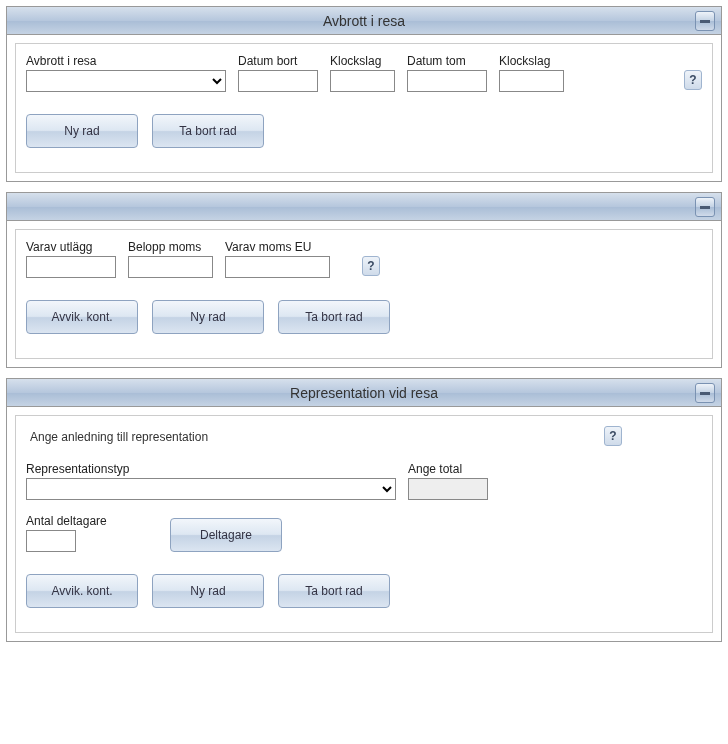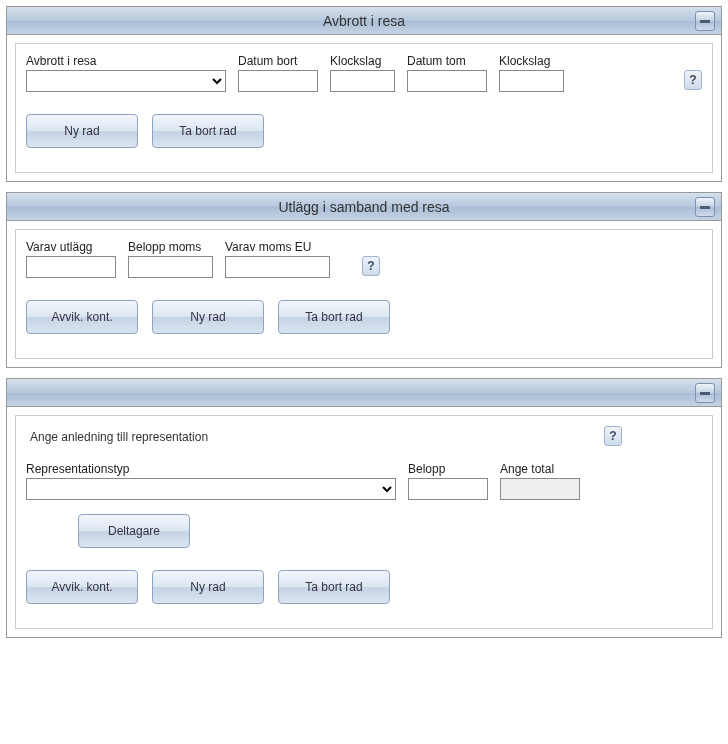--- a/index.html
+++ b/index.html
@@ -158,21 +158,20 @@
     </div>
     <div class="btn-row">
       <div class="btn">Ny rad</div>
       <div class="btn">Ta bort rad</div>
     </div>
   </div>
 </div>
 
 <div class="section">
   <div class="section-header">
-    <span class="section-title">Utlägg i samband med resa</span>
     <div class="collapse-btn">
         <div class="bar"></div>
       </div>
   </div>
   <div class="section-body">
     <div class="row">
       <div class="field" style="width:90px">
         <label>Varav utlägg</label>
         <input class="text" style="width: 90px;" value="">
       </div>
@@ -189,49 +188,50 @@
     <div class="btn-row">
       <div class="btn">Avvik. kont.</div>
       <div class="btn">Ny rad</div>
       <div class="btn">Ta bort rad</div>
     </div>
   </div>
 </div>
 
 <div class="section">
   <div class="section-header">
+    <span class="section-title">Representation vid resa</span>
     <div class="collapse-btn">
         <div class="bar"></div>
       </div>
   </div>
   <div class="section-body">
 
     <div class="row" style="align-items:flex-end">
       <span class="inline-text">Ange anledning till representation</span>
       <div style="flex:1"></div>
       <div class="help" style="margin-right:80px;margin-bottom:2px">?</div>
     </div>
 
     <div class="row">
       <div class="field" style="width:370px">
         <label>Representationstyp</label>
         <select class="sel" style="width:370px"><option></option></select>
       </div>
       <div class="field" style="width:80px">
-        <label>Belopp</label>
-        <input class="text" style="width: 80px;" value="">
-      </div>
-      <div class="field" style="width:80px">
         <label>Ange total</label>
         <input class="ro" readonly="" style="width: 80px;" value="">
       </div>
     </div>
 
     <div class="row" style="align-items:flex-end">
-      <div class="btn" style="margin-left:52px">Deltagare</div>
+      <div class="field" style="width:100px">
+        <label>Antal deltagare</label>
+        <input class="text" style="width: 50px;" value="">
+      </div>
+      <div class="btn" style="margin-left:32px">Deltagare</div>
     </div>
 
     <div class="btn-row">
       <div class="btn">Avvik. kont.</div>
       <div class="btn">Ny rad</div>
       <div class="btn">Ta bort rad</div>
     </div>
   </div>
 </div>
 

